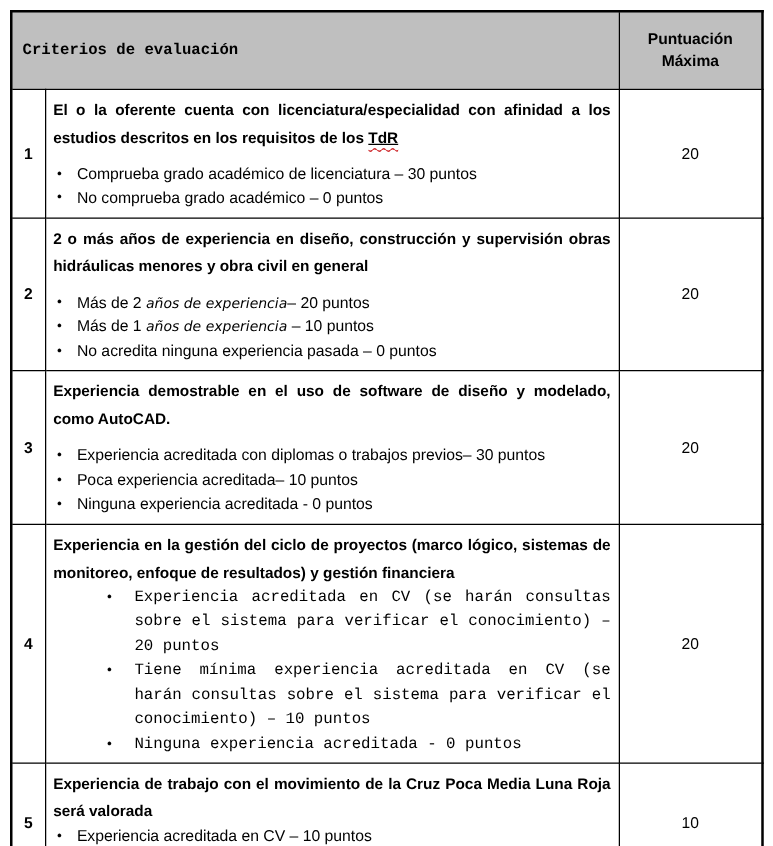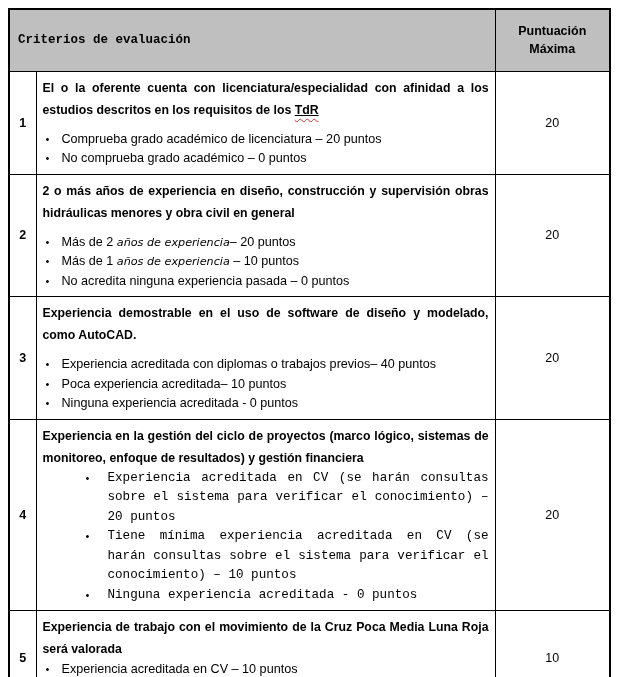--- a/index.html
+++ b/index.html
@@ -110,21 +110,21 @@
         <th class="score-h">Puntuación Máxima</th>
       </tr>
 
       <tr>
         <td class="num">1</td>
         <td class="crit">
           <div class="title"><span>El o la oferente cuenta con licenciatura/especialidad con afinidad a los estudios descritos en los requisitos de los </span><span class="u-black"><span class="u-wavy">TdR</span></span></div>
           <div class="bullets gap">
             <div class="bullet">
                 <span class="dot">•</span>
-                <span class="txt">Comprueba grado académico de licenciatura – 20 puntos</span>
+                <span class="txt">Comprueba grado académico de licenciatura – 30 puntos</span>
               </div>
             <div class="bullet">
                 <span class="dot">•</span>
                 <span class="txt">No comprueba grado académico – 0 puntos</span>
               </div>
           </div>
         </td>
         <td class="score">20</td>
       </tr>
 
@@ -150,21 +150,21 @@
         <td class="score">20</td>
       </tr>
 
       <tr>
         <td class="num">3</td>
         <td class="crit">
           <div class="title">Experiencia demostrable en el uso de software de diseño y modelado, como AutoCAD.</div>
           <div class="bullets gap">
             <div class="bullet">
                 <span class="dot">•</span>
-                <span class="txt">Experiencia acreditada con diplomas o trabajos previos– 40 puntos</span>
+                <span class="txt">Experiencia acreditada con diplomas o trabajos previos– 30 puntos</span>
               </div>
             <div class="bullet">
                 <span class="dot">•</span>
                 <span class="txt">Poca experiencia acreditada– 10 puntos</span>
               </div>
             <div class="bullet">
                 <span class="dot">•</span>
                 <span class="txt">Ninguna experiencia acreditada - 0 puntos</span>
               </div>
           </div>

